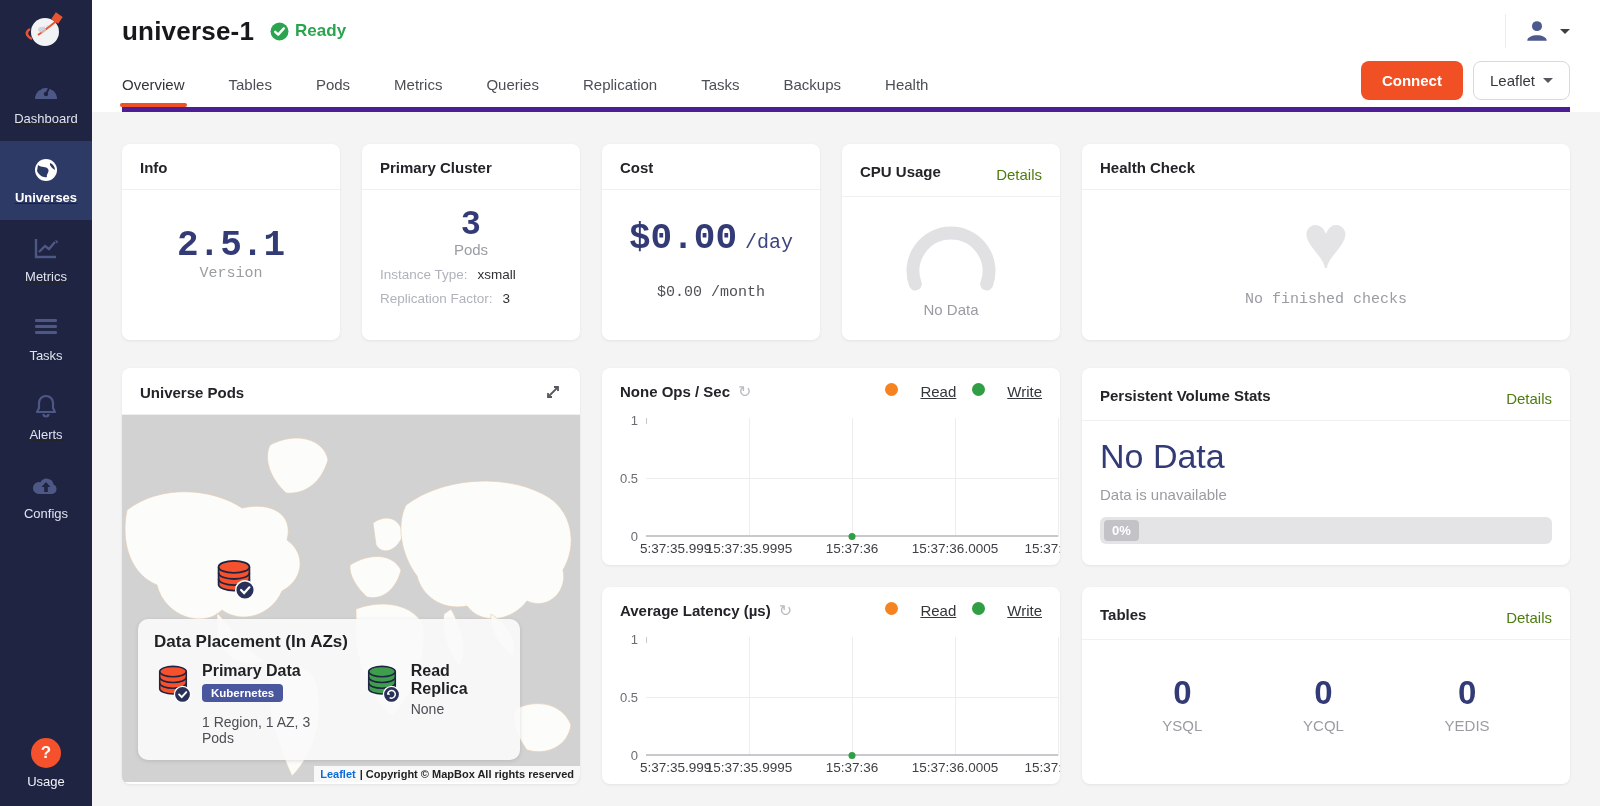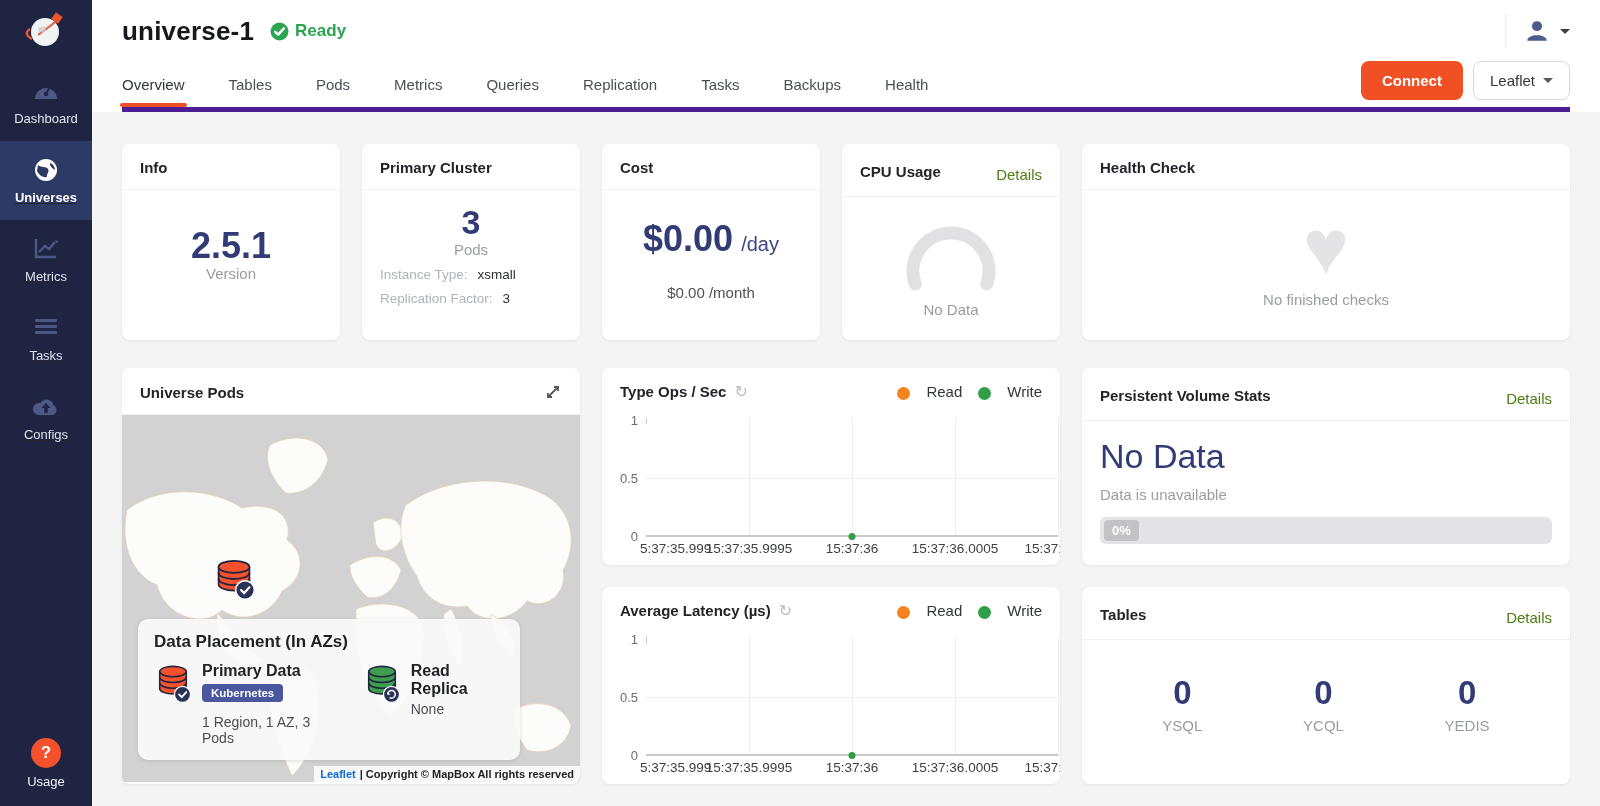--- a/index.html
+++ b/index.html
@@ -54,21 +54,21 @@
   .card { background:#fff; border-radius:8px; box-shadow:0 1px 3px rgba(0,0,0,.07); overflow:hidden; }
   .card-header { padding:15px 18px 13px 18px; border-bottom:1px solid #f0f0f1; display:flex;
     align-items:center; justify-content:space-between; }
   .card-title { font-size:15px; font-weight:bold; color:#232329; }
   .details-link { color:#4d7c0f; font-size:15px; cursor:pointer; text-decoration:none;margin-top:7px; }
 
   .h196 { height:196px; }
   .h197 { height:197px; }
   .h416 { height:416px; }
 
-  .stat-body { display:flex; flex-direction:column; align-items:center; justify-content:center; }
+  .stat-body { display:flex; flex-direction:column; align-items:center; justify-content:center;font-family:Liberation Mono, monospace; }
   .big-value { font-size:36px; font-weight:bold; color:#333b76; line-height:1.1; }
   .muted { color:#9a9ca3; font-size:15px; }
 
   
   .pc-body { padding:14px 18px 0 18px; }
   .pc-center { text-align:center; }
   .pc-center .big-value { font-size:34px; }
   .kv-row { display:flex; gap:10px; font-size:13.5px; margin-top:9px; }
   .kv-label { color:#b0b3bb; }
   .kv-value { color:#2e3034; }
@@ -100,21 +100,21 @@
   .pl-desc { font-size:14px; color:#4c4e54; margin-top:12px; }
   .attribution { position:absolute; right:0; bottom:0; background:rgba(255,255,255,.85);
     font-size:11px; font-weight:bold; color:#222; padding:2px 6px; display:flex; gap:4px; }
   .attribution a { color:#0b6ad8; text-decoration:none; }
 
   
   .chart-card { position:relative; }
   .chart-header { padding:14px 18px 10px 18px; display:flex; align-items:center; }
   .refresh-icon { color:#b9bbc0; font-size:16px; margin-left:8px; cursor:pointer; }
   .legend { margin-left:auto; display:flex; gap:16px; align-items:center; }
-  .legend-item { display:flex; align-items:flex-end; gap:16px; font-size:15px; color:#33363b; }
+  .legend-item { display:flex; align-items:flex-start; gap:22px; font-size:15px; color:#33363b;text-decoration:underline; }
   .legend-dot { width:13px; height:13px; border-radius:50%; }
   .plot { position:absolute; left:44px; right:2px; top:50px; bottom:28px; }
   .gridv { position:absolute; top:0; bottom:0; width:1px; background:#ededee; }
   .gridh { position:absolute; left:0; right:0; height:1px; background:#ededee; }
   .axis-x { position:absolute; left:0; right:0; bottom:0; height:2px; background:#c9c9cc; }
   .ytick-top { position:absolute; left:0; top:0; width:1px; height:6px; background:#c9c9cc; }
   .ylabel { position:absolute; right:100%; transform:translateY(-50%); padding-right:8px;
     font-size:13px; color:#6b6d73; }
   .xlabel { position:absolute; top:100%; margin-top:4px; transform:translateX(-50%);
     font-size:13.5px; color:#3e4045; white-space:nowrap; }
@@ -195,20 +195,29 @@
     <span class="nav-icon">
       <svg width="26" height="22" viewBox="0 0 26 22">
         <rect x="2" y="2" width="22" height="3" rx="1.2" fill="#4d5886"></rect>
         <rect x="2" y="8" width="22" height="3" rx="1.2" fill="#4d5886"></rect>
         <rect x="2" y="14" width="22" height="3" rx="1.2" fill="#4d5886"></rect>
       </svg>
     </span>
     <span class="nav-label">Tasks</span>
   </div>
 
+  <div class="nav-item">
+    <span class="nav-icon">
+      <svg width="24" height="25" viewBox="0 0 24 25">
+        <path d="M12,2 C16,2 19,5 19,9 L19,14 L21,18 L3,18 L5,14 L5,9 C5,5 8,2 12,2 Z" fill="none" stroke="#4d5886" stroke-width="2.2" stroke-linejoin="round"></path>
+        <path d="M9.5,20 a2.5,2.5 0 0 0 5,0" fill="none" stroke="#4d5886" stroke-width="2.2"></path>
+      </svg>
+    </span>
+    <span class="nav-label">Alerts</span>
+  </div>
 
   <div class="nav-item">
     <span class="nav-icon">
       <svg width="28" height="22" viewBox="0 0 28 22">
         <path d="M7,19 a6,6 0 1 1 1.5,-11.8 a7,7 0 0 1 13,2.3 a5,5 0 0 1 -1,9.5 Z" fill="#4d5886"></path>
         <path d="M14,7 l4.5,5 h-2.7 v5 h-3.6 v-5 h-2.7 Z" fill="#1e2441"></path>
       </svg>
     </span>
     <span class="nav-label">Configs</span>
   </div>
@@ -427,21 +436,21 @@
             <a href="#">Leaflet</a>
             <span>| Copyright © MapBox All rights reserved</span>
           </div>
         </div>
       </div>
 
       <div class="col-stack">
 
         <div class="card h197 chart-card">
           <div class="chart-header">
-            <span class="card-title">Type Ops / Sec</span>
+            <span class="card-title">None Ops / Sec</span>
             <span class="refresh-icon">↻</span>
             <div class="legend">
               <span class="legend-item">
                 <span class="legend-dot" style="background:#f5831f;"></span>
                 <span>Read</span>
               </span>
               <span class="legend-item">
                 <span class="legend-dot" style="background:#2f9e44;"></span>
                 <span>Write</span>
               </span>

